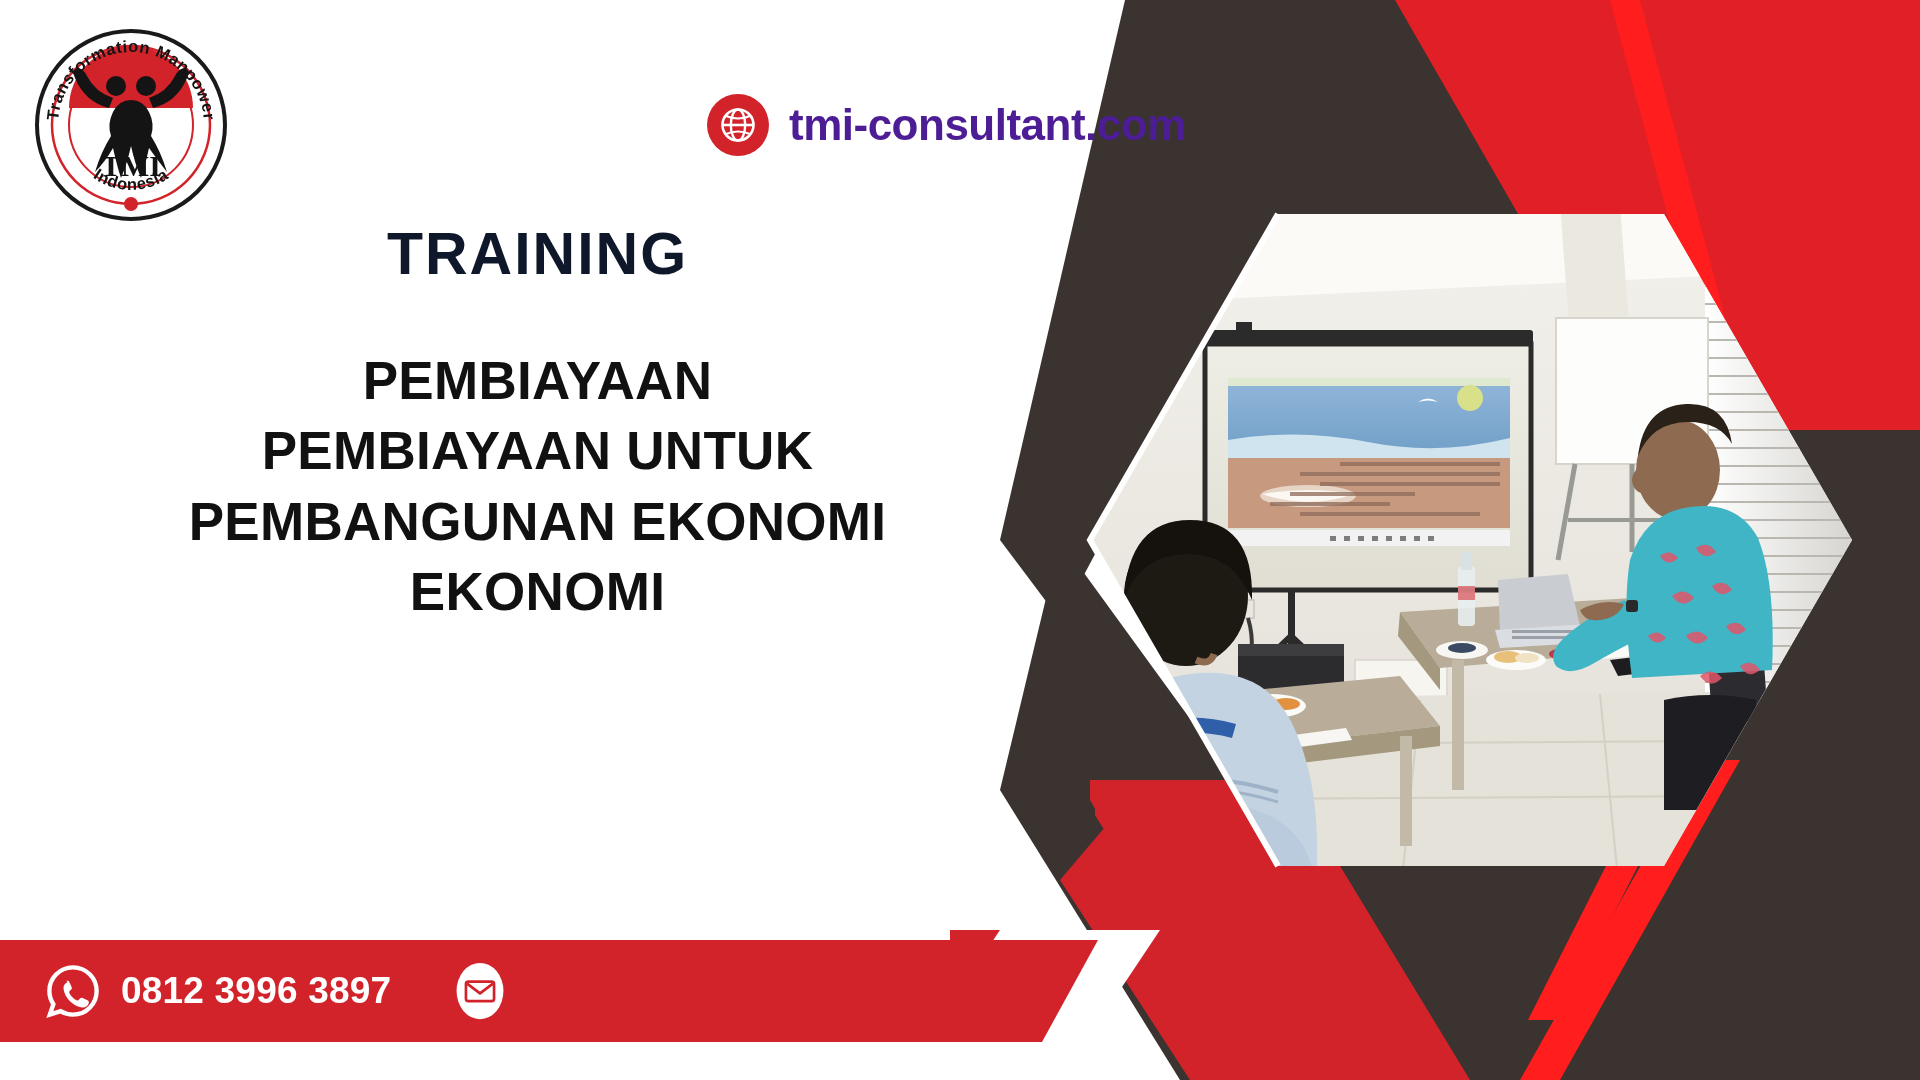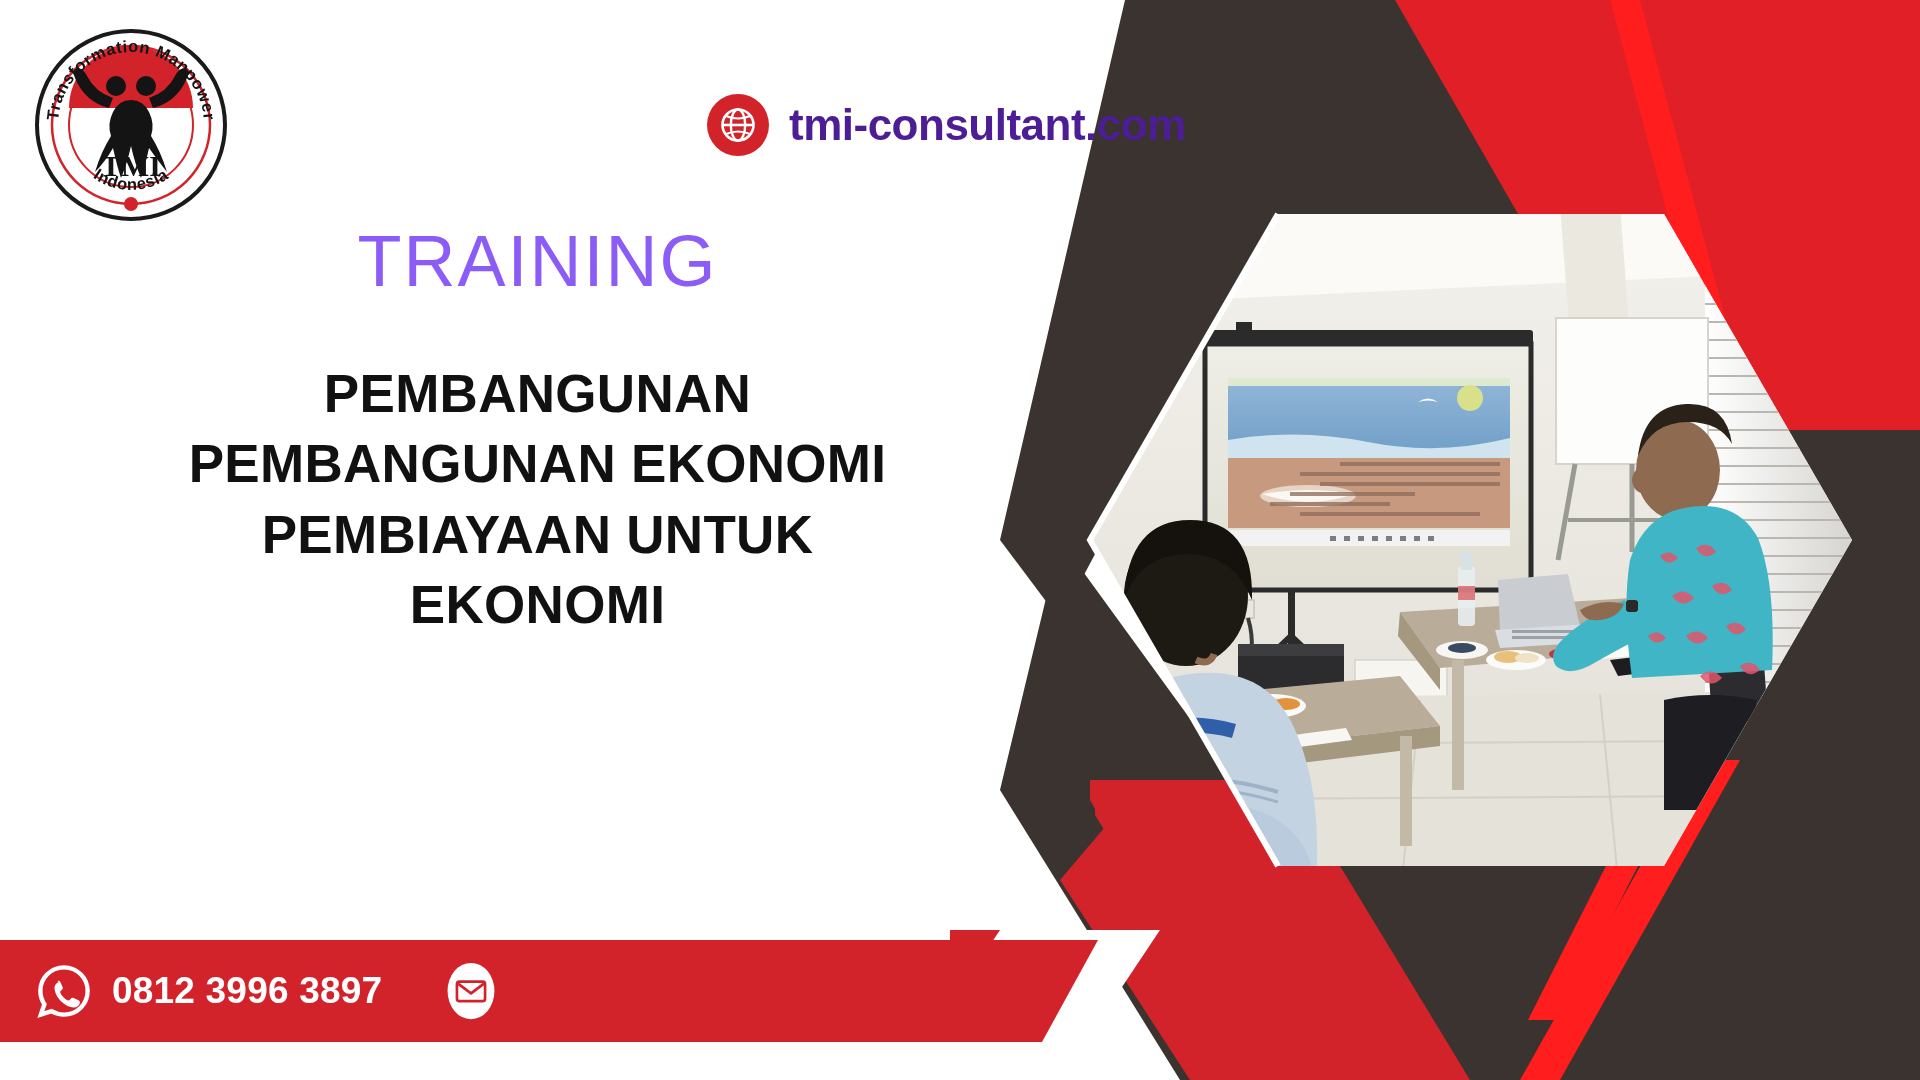--- a/index.html
+++ b/index.html
@@ -12,23 +12,23 @@
   
   #logo-wrap{position:absolute;left:30px;top:24px;width:202px;height:202px;}
 
   
   #website{position:absolute;left:707px;top:94px;display:flex;align-items:center;gap:20px;}
   #globe-badge{width:62px;height:62px;border-radius:50%;background:#d2232a;display:flex;align-items:center;justify-content:center;flex:0 0 auto;}
   #website-text{font-size:44px;font-weight:bold;color:#4c1d95;letter-spacing:-0.5px;white-space:nowrap;}
 
   
   #headline{position:absolute;left:60px;top:225px;width:955px;text-align:center;}
-  #training{font-size:72px;font-weight:normal;color:#8b5cf6;letter-spacing:2px;line-height:1;margin:0 0 62px 0;}
+  #training{font-size:59px;font-weight:bold;color:#0f172a;letter-spacing:2px;line-height:1;margin:0 0 62px 0;}
   #subject{font-size:53px;font-weight:bold;color:#111111;line-height:1.33;letter-spacing:0.3px;margin:0;}
-  #footer-content{position:absolute;left:0;top:940px;height:102px;display:flex;align-items:center;gap:64px;padding-left:36px;}
+  #footer-content{position:absolute;left:0;top:940px;height:102px;display:flex;align-items:center;gap:64px;padding-left:45px;}
   .contact{display:flex;align-items:center;gap:20px;}
   .contact-text{font-size:37px;font-weight:bold;color:#ffffff;white-space:nowrap;letter-spacing:0.2px;}
   .contact-icon{flex:0 0 auto;display:flex;align-items:center;justify-content:center;}
 </style>
 </head>
 <body>
 
 <div id="poster">
 
   <svg id="artwork" viewBox="0 0 1920 1080" width="1920" height="1080" xmlns="http://www.w3.org/2000/svg">
@@ -281,23 +281,23 @@
         <path d="M8 11 q12 5 24 0" fill="none" stroke="#ffffff" stroke-width="2.2"></path>
         <path d="M8 29 q12 -5 24 0" fill="none" stroke="#ffffff" stroke-width="2.2"></path>
       </svg>
     </span>
     <span id="website-text">tmi-consultant.com</span>
   </div>
 
   <div id="headline">
     <div id="training">TRAINING</div>
     <div id="subject">
-      <div>PEMBANGUNAN</div>
+      <div>PEMBIAYAAN</div>
+      <div>PEMBIAYAAN UNTUK</div>
       <div>PEMBANGUNAN EKONOMI</div>
-      <div>PEMBIAYAAN UNTUK</div>
       <div>EKONOMI</div>
     </div>
   </div>
 
   <div id="footer-content">
 
     <div class="contact">
       <span class="contact-icon">
         <svg viewBox="0 0 64 64" width="56" height="56" xmlns="http://www.w3.org/2000/svg">
           <path d="M32 5 C17 5 5 17 5 32 c0 5.6 1.7 10.8 4.6 15.1 L5.5 59 l12.3 -4 C21.9 57.5 26.8 59 32 59 c15 0 27 -12 27 -27 S47 5 32 5 Z" fill="none" stroke="#ffffff" stroke-width="5"></path>

